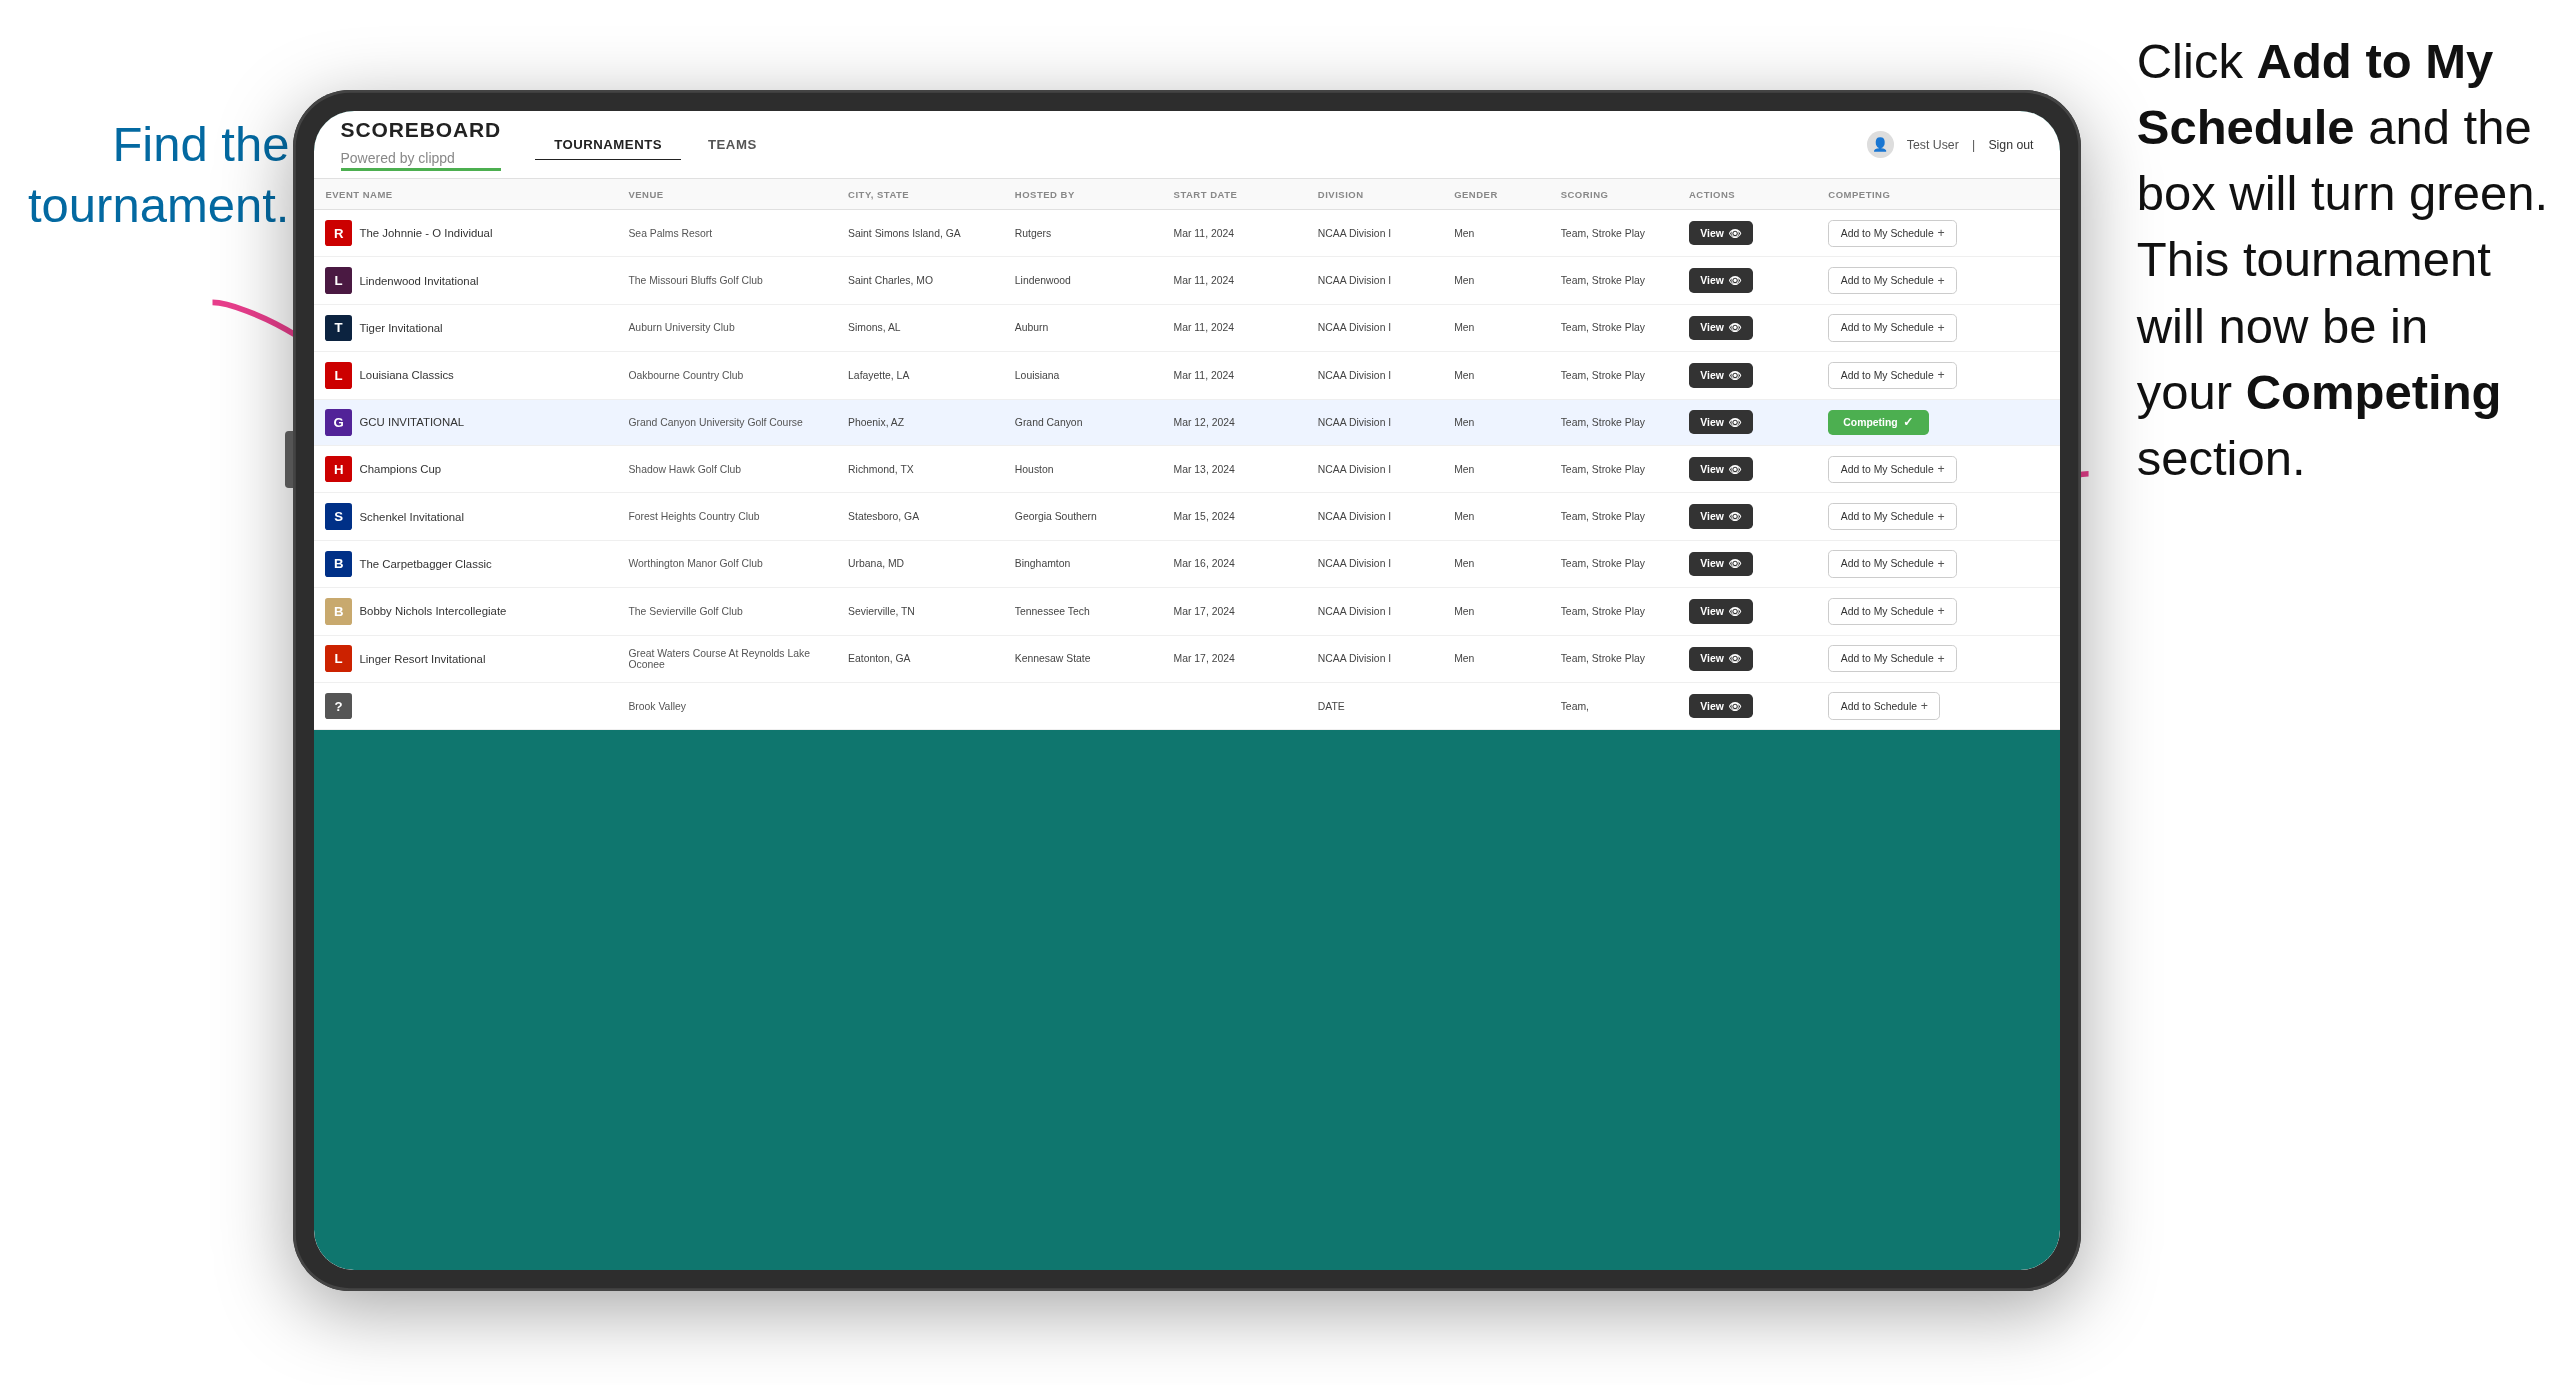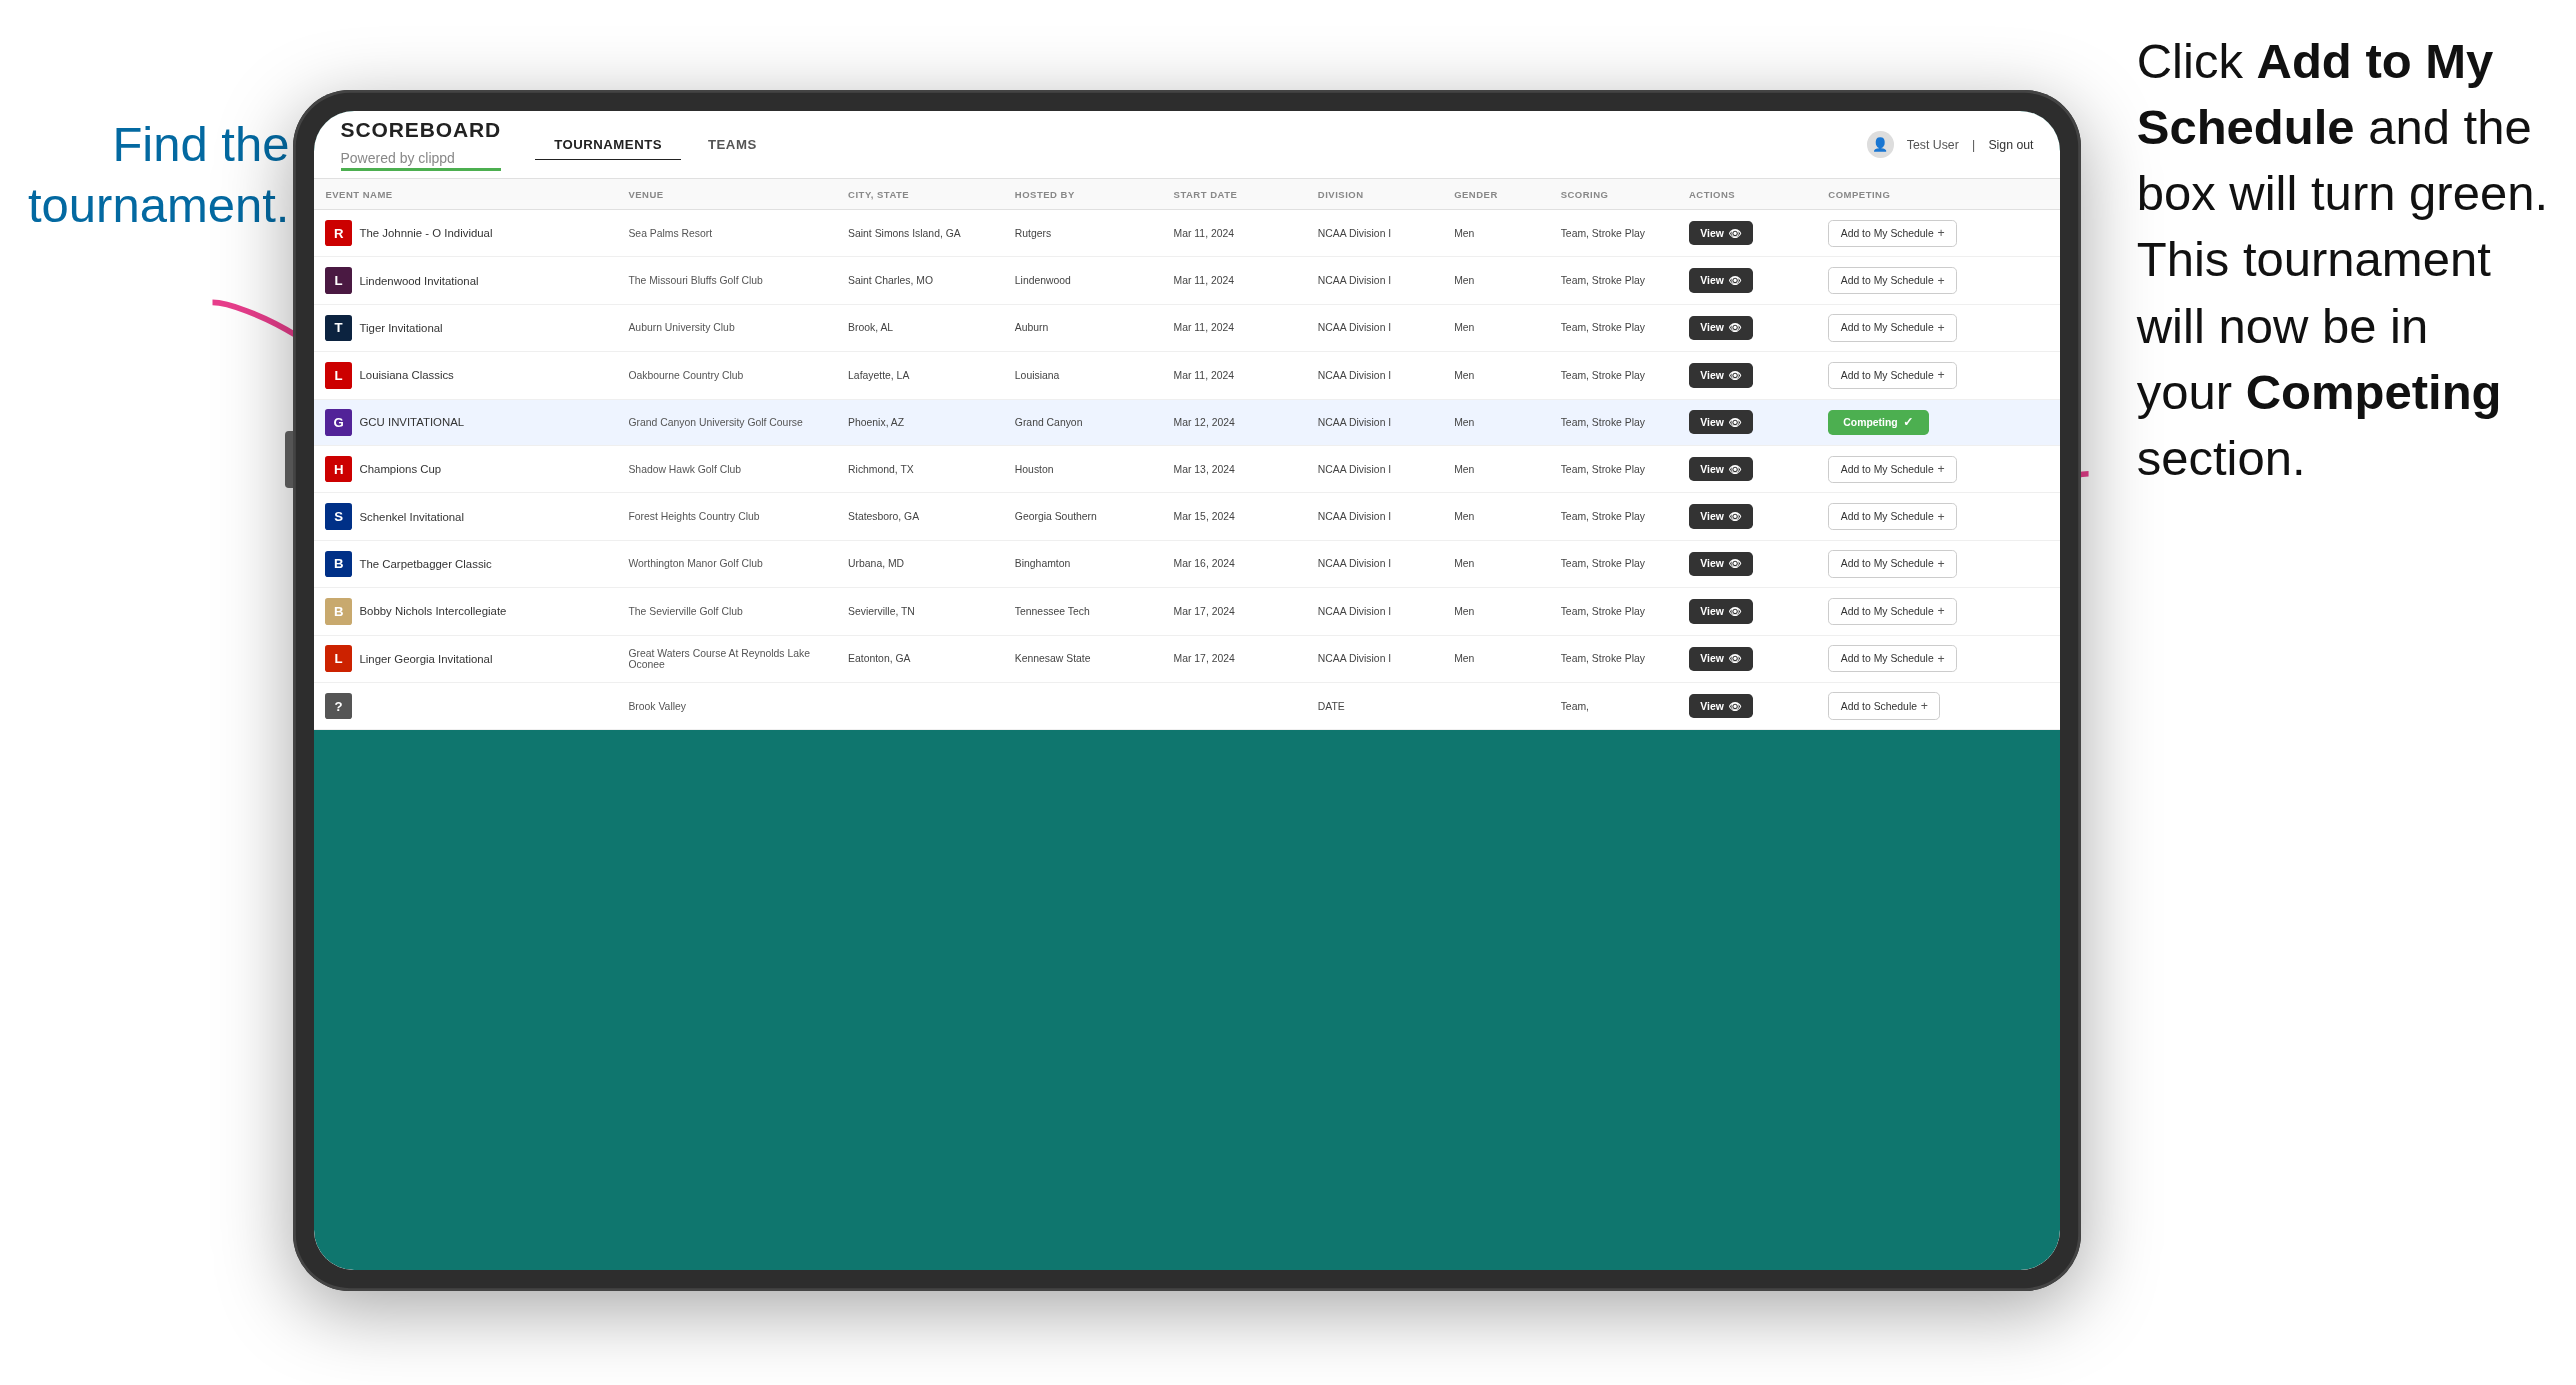--- a/index.html
+++ b/index.html
@@ -402,21 +402,21 @@
               <tr>
                 <td class="col-event">
     <div class="event-name-cell">
       <div class="team-logo" style="background:#0c2340; color:#fff;">
         T
       </div>
       <span class="event-name-text">Tiger Invitational</span>
     </div>
   </td>
                 <td class="col-venue venue-text">Auburn University Club</td>
-                <td class="col-city small-text">Brook, AL</td>
+                <td class="col-city small-text">Simons, AL</td>
                 <td class="col-hosted small-text">Auburn</td>
                 <td class="col-date small-text">Mar 11, 2024</td>
                 <td class="col-division small-text">NCAA Division I</td>
                 <td class="col-gender small-text">Men</td>
                 <td class="col-scoring small-text">Team, Stroke Play</td>
                 <td class="col-actions actions-cell">
     <button class="btn-view">
       View <span class="eye-icon">👁</span>
     </button>
   </td>
@@ -587,21 +587,21 @@
         Add to My Schedule <span class="plus-icon">+</span>
       </button>
     </td>
               </tr>
               <tr>
                 <td class="col-event">
     <div class="event-name-cell">
       <div class="team-logo" style="background:#cc2200; color:#fff;">
         L
       </div>
-      <span class="event-name-text">Linger Georgia Invitational</span>
+      <span class="event-name-text">Linger Resort Invitational</span>
     </div>
   </td>
                 <td class="col-venue venue-text">Great Waters Course At Reynolds Lake Oconee</td>
                 <td class="col-city small-text">Eatonton, GA</td>
                 <td class="col-hosted small-text">Kennesaw State</td>
                 <td class="col-date small-text">Mar 17, 2024</td>
                 <td class="col-division small-text">NCAA Division I</td>
                 <td class="col-gender small-text">Men</td>
                 <td class="col-scoring small-text">Team, Stroke Play</td>
                 <td class="col-actions actions-cell">

